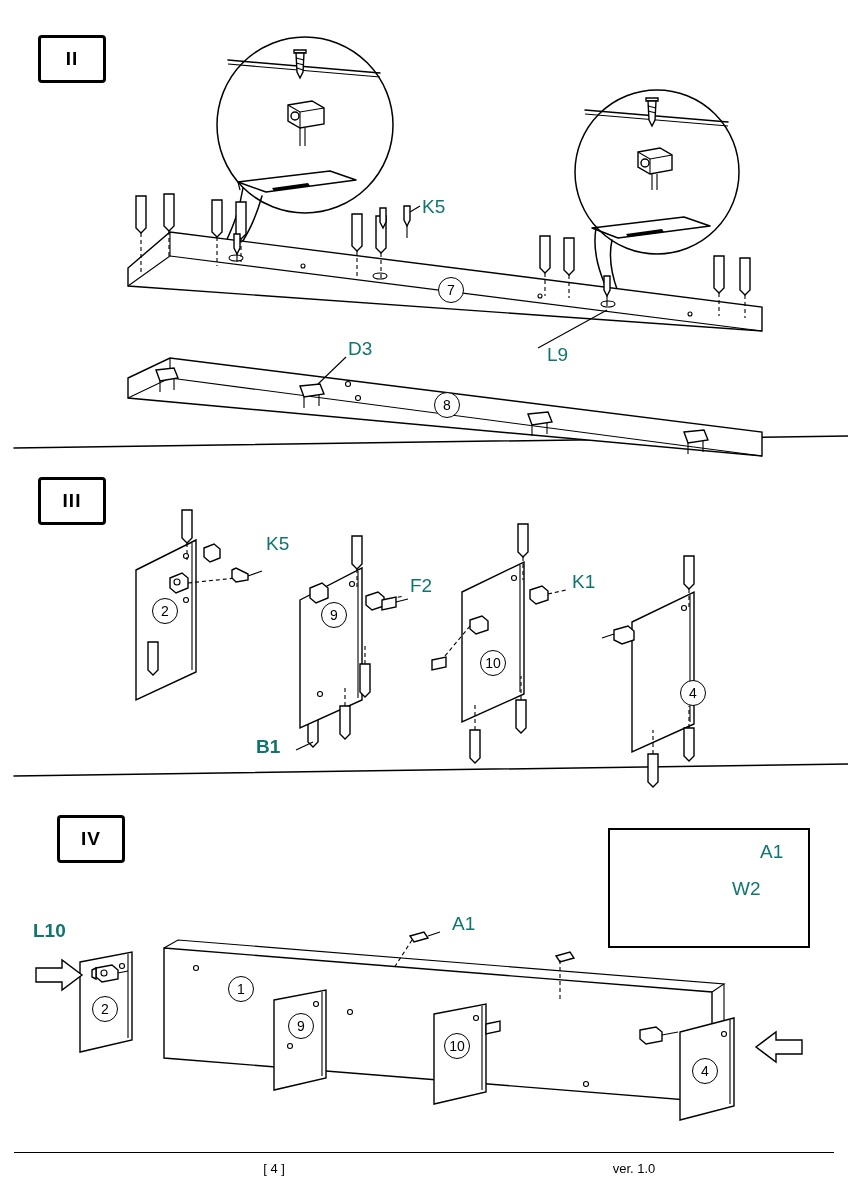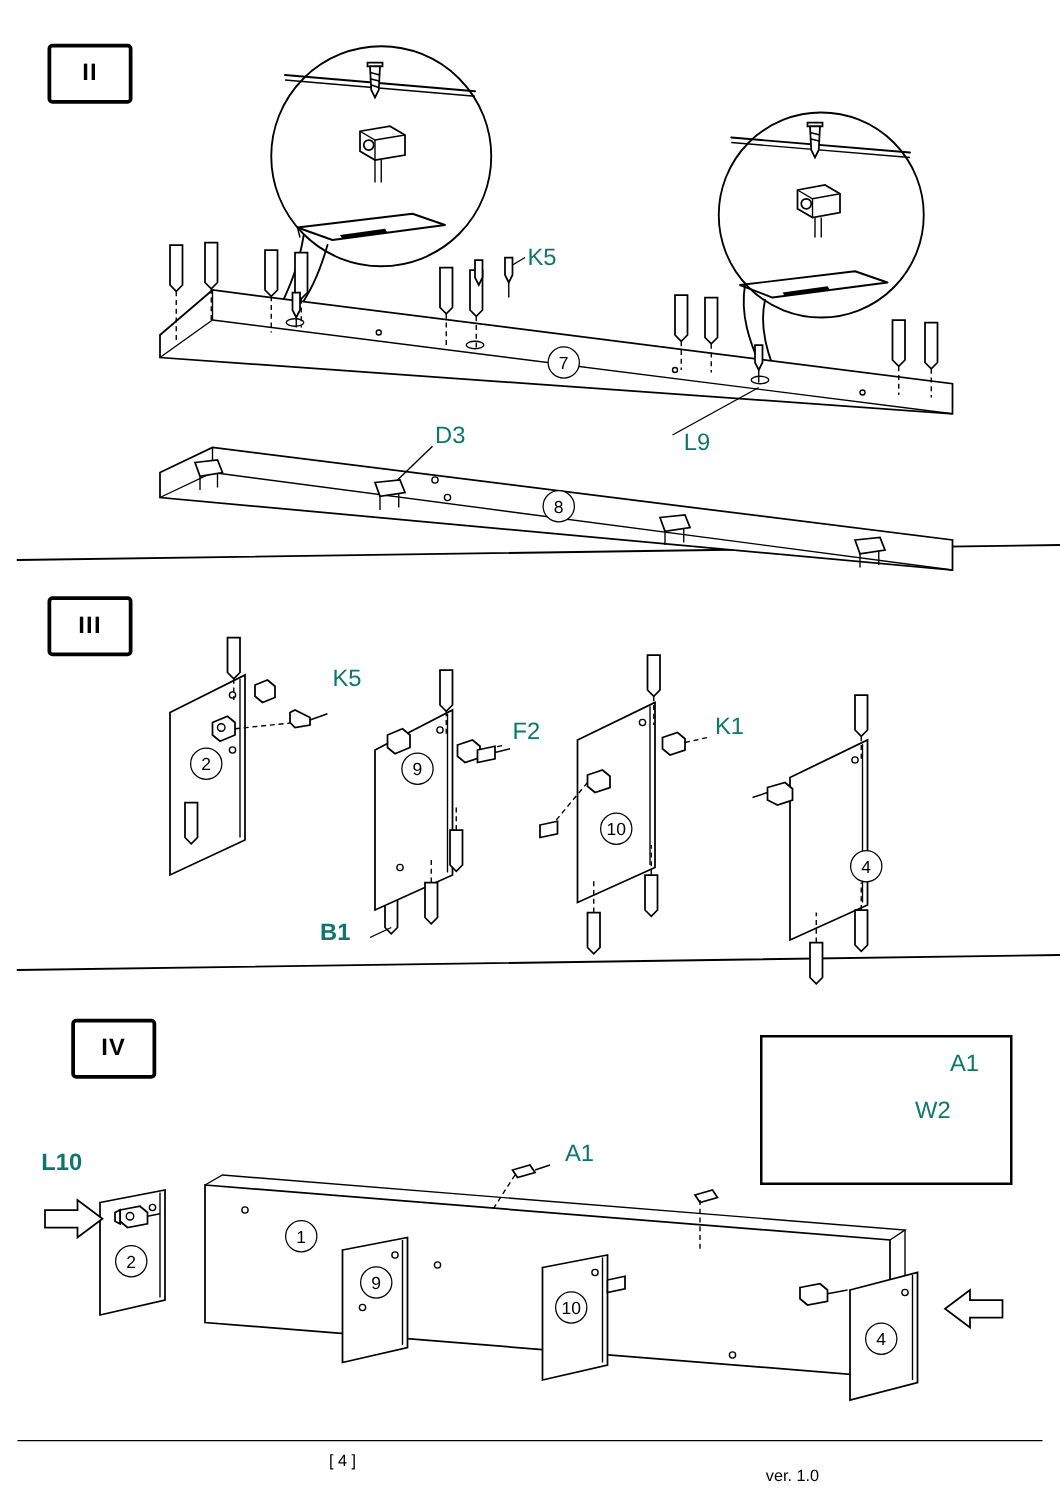--- a/index.html
+++ b/index.html
@@ -74,21 +74,20 @@
     text-align: center;
     font-size: 13px;
   }
   .footer-ver {
     position: absolute;
     left: 520px;
     top: 8px;
     width: 200px;
     text-align: center;
     font-size: 13px;
-    margin-top: 12px;
   }
   .inset-box {
     position: absolute;
     border: 2.4px solid #000;
     background: #fff;
   }
 </style>
 </head>
 <body>
 

